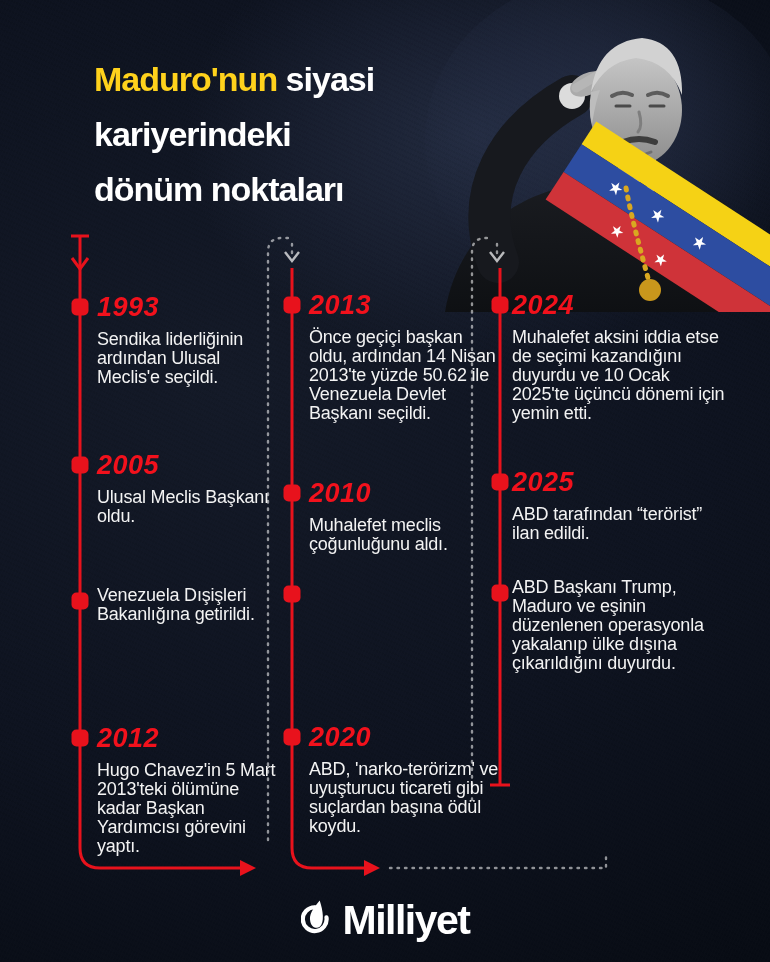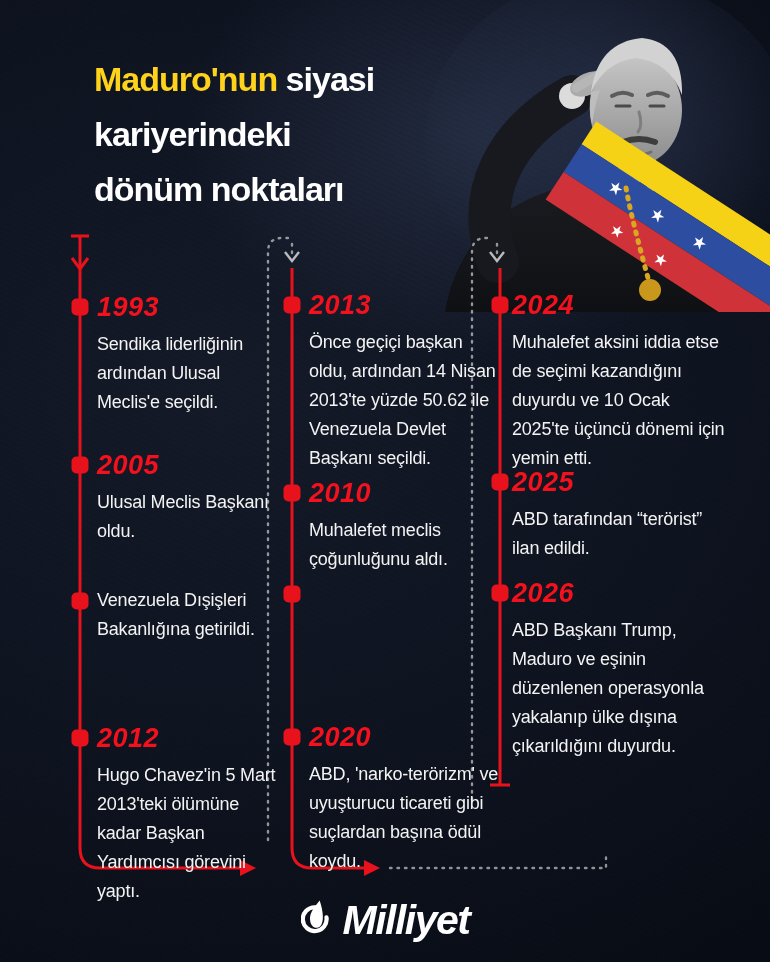--- a/index.html
+++ b/index.html
@@ -15,24 +15,24 @@
     background-image:repeating-linear-gradient(115deg, rgba(255,255,255,.04) 0 1px, rgba(0,0,0,0) 1px 3px),
                      repeating-linear-gradient(25deg, rgba(0,0,0,.20) 0 2px, rgba(0,0,0,0) 2px 5px);}
   .title{position:absolute; left:94px; top:52px; width:420px;
     font-weight:900; font-size:34px; line-height:55px; letter-spacing:-1px; z-index:5;}
   .title .hl{color:#ffd21c;}
   .title .wh{color:#ffffff;}
   .photo{position:absolute; left:420px; top:0; width:350px; height:312px; z-index:1;}
   .tl-svg{position:absolute; inset:0; z-index:3; pointer-events:none;}
   .entry{position:absolute; z-index:4;}
   .year{font-size:27px; font-weight:900; font-style:italic; color:#f2111c; letter-spacing:.5px; margin-bottom:7px;}
-  .desc{font-size:18px; line-height:29px; font-weight:400; color:#f3f3f3; letter-spacing:-0.2px;}
+  .desc{font-size:18px; line-height:19px; font-weight:400; color:#f3f3f3; letter-spacing:-0.2px;}
   .footer{position:absolute; left:0; right:0; top:892px; height:56px; display:flex;
     align-items:center; justify-content:center; gap:8px; z-index:5;}
-  .logo-text{font-size:41px; font-weight:900; letter-spacing:-1.5px; color:#fff;font-style:italic;}
+  .logo-text{font-size:41px; font-weight:900; letter-spacing:-1.5px; color:#fff;}
 </style>
 </head>
 <body>
 
 <div class="stage">
 
   <svg class="photo" viewBox="0 0 350 312">
     <defs>
       <radialGradient id="glow" cx="50%" cy="40%" r="60%">
         <stop offset="0%" stop-color="#2b3550" stop-opacity=".55"></stop>
@@ -170,21 +170,20 @@
 
   <div class="entry" style="left:512px; top:290px; width:214px">
     <div class="year">2024</div>
     <div class="desc">Muhalefet aksini iddia etse de seçimi kazandığını duyurdu ve 10 Ocak 2025'te üçüncü dönemi için yemin etti.</div>
   </div>
   <div class="entry" style="left:512px; top:467px; width:214px">
     <div class="year">2025</div>
     <div class="desc">ABD tarafından “terörist” ilan edildi.</div>
   </div>
   <div class="entry" style="left:512px; top:578px; width:214px">
-    <div class="year">2026</div>
     <div class="desc">ABD Başkanı Trump, Maduro ve eşinin düzenlenen operasyonla yakalanıp ülke dışına çıkarıldığını duyurdu.</div>
   </div>
 
   <div class="footer">
     <svg width="34" height="44" viewBox="0 0 40 50">
       <path d="M22 2 C 14 12 9 18 11 27 C 12 33 18 36 22 33 C 28 28 26 14 22 2 Z" fill="#ffffff"></path>
       <path d="M30 22 A 14 14 0 1 1 16 10" stroke="#ffffff" stroke-width="5" fill="none" stroke-linecap="round"></path>
     </svg>
     <span class="logo-text">Milliyet</span>
   </div>

